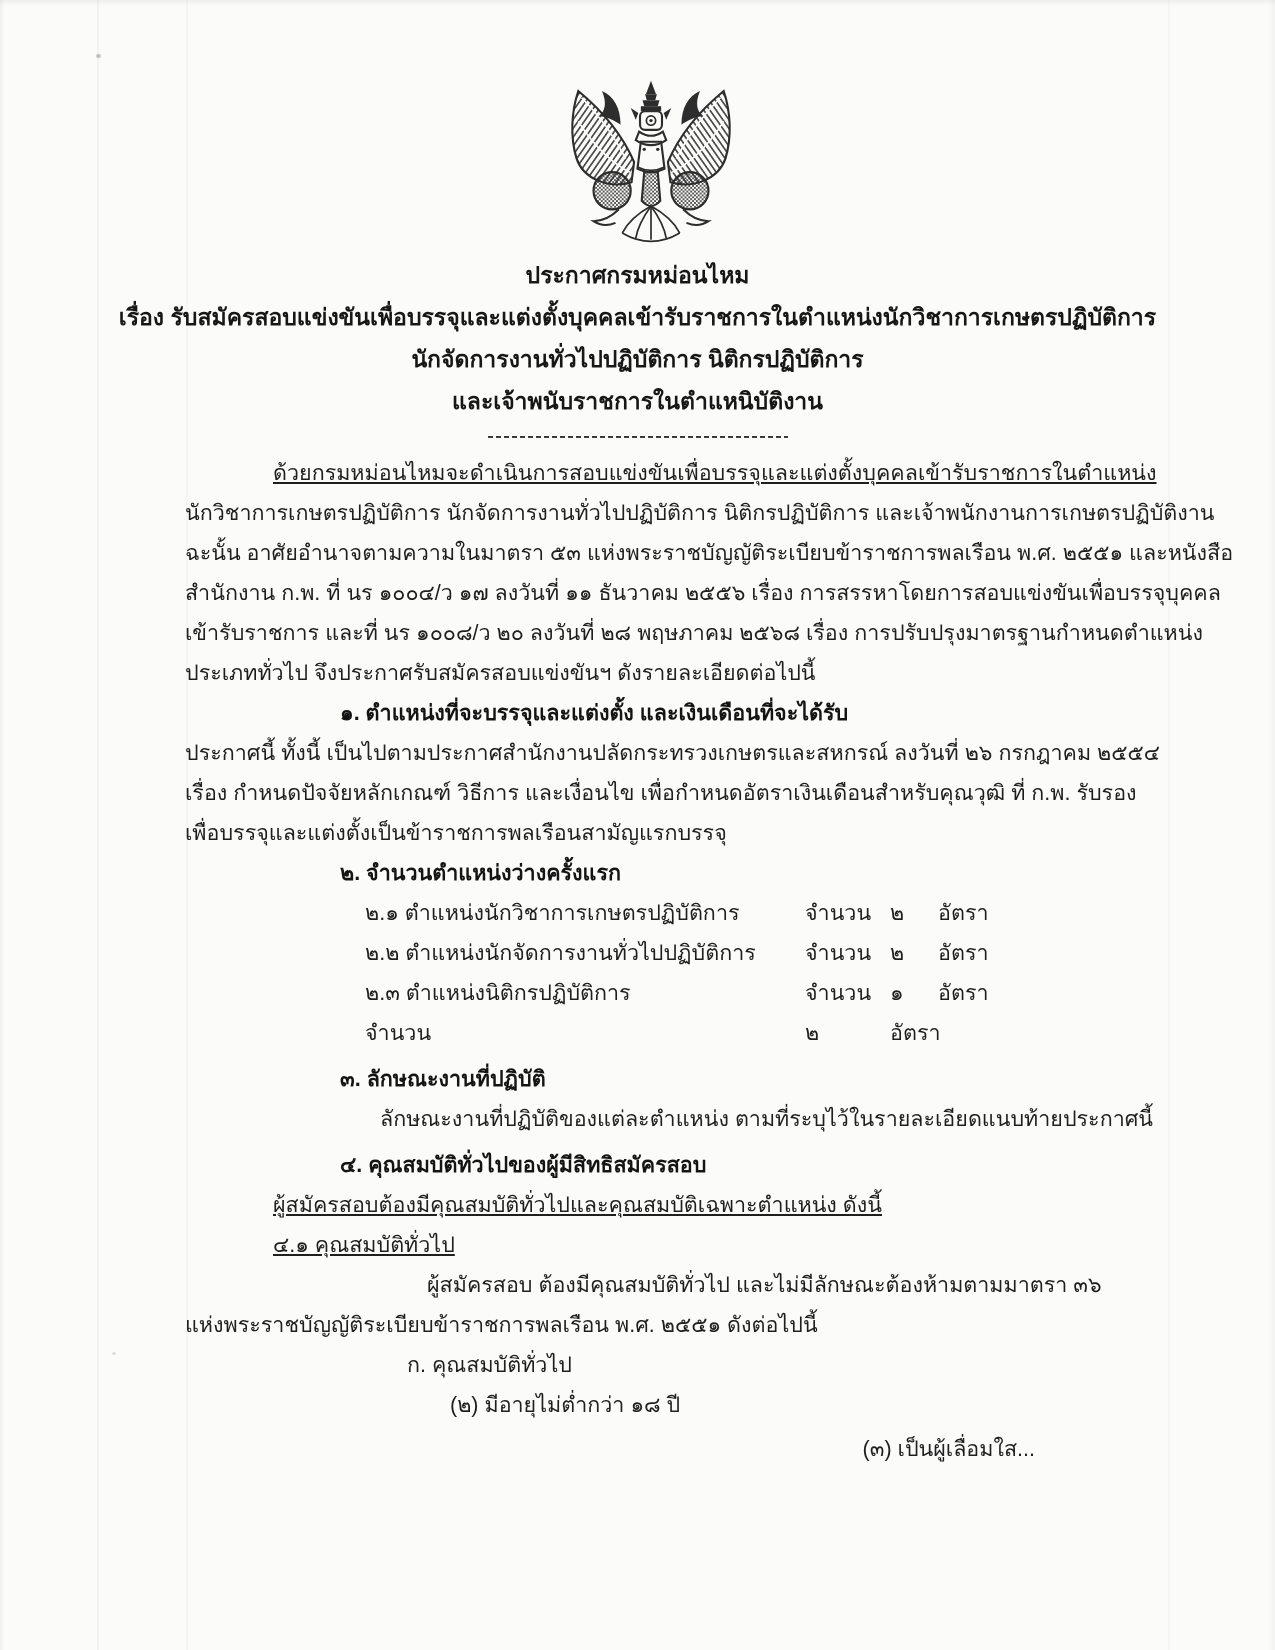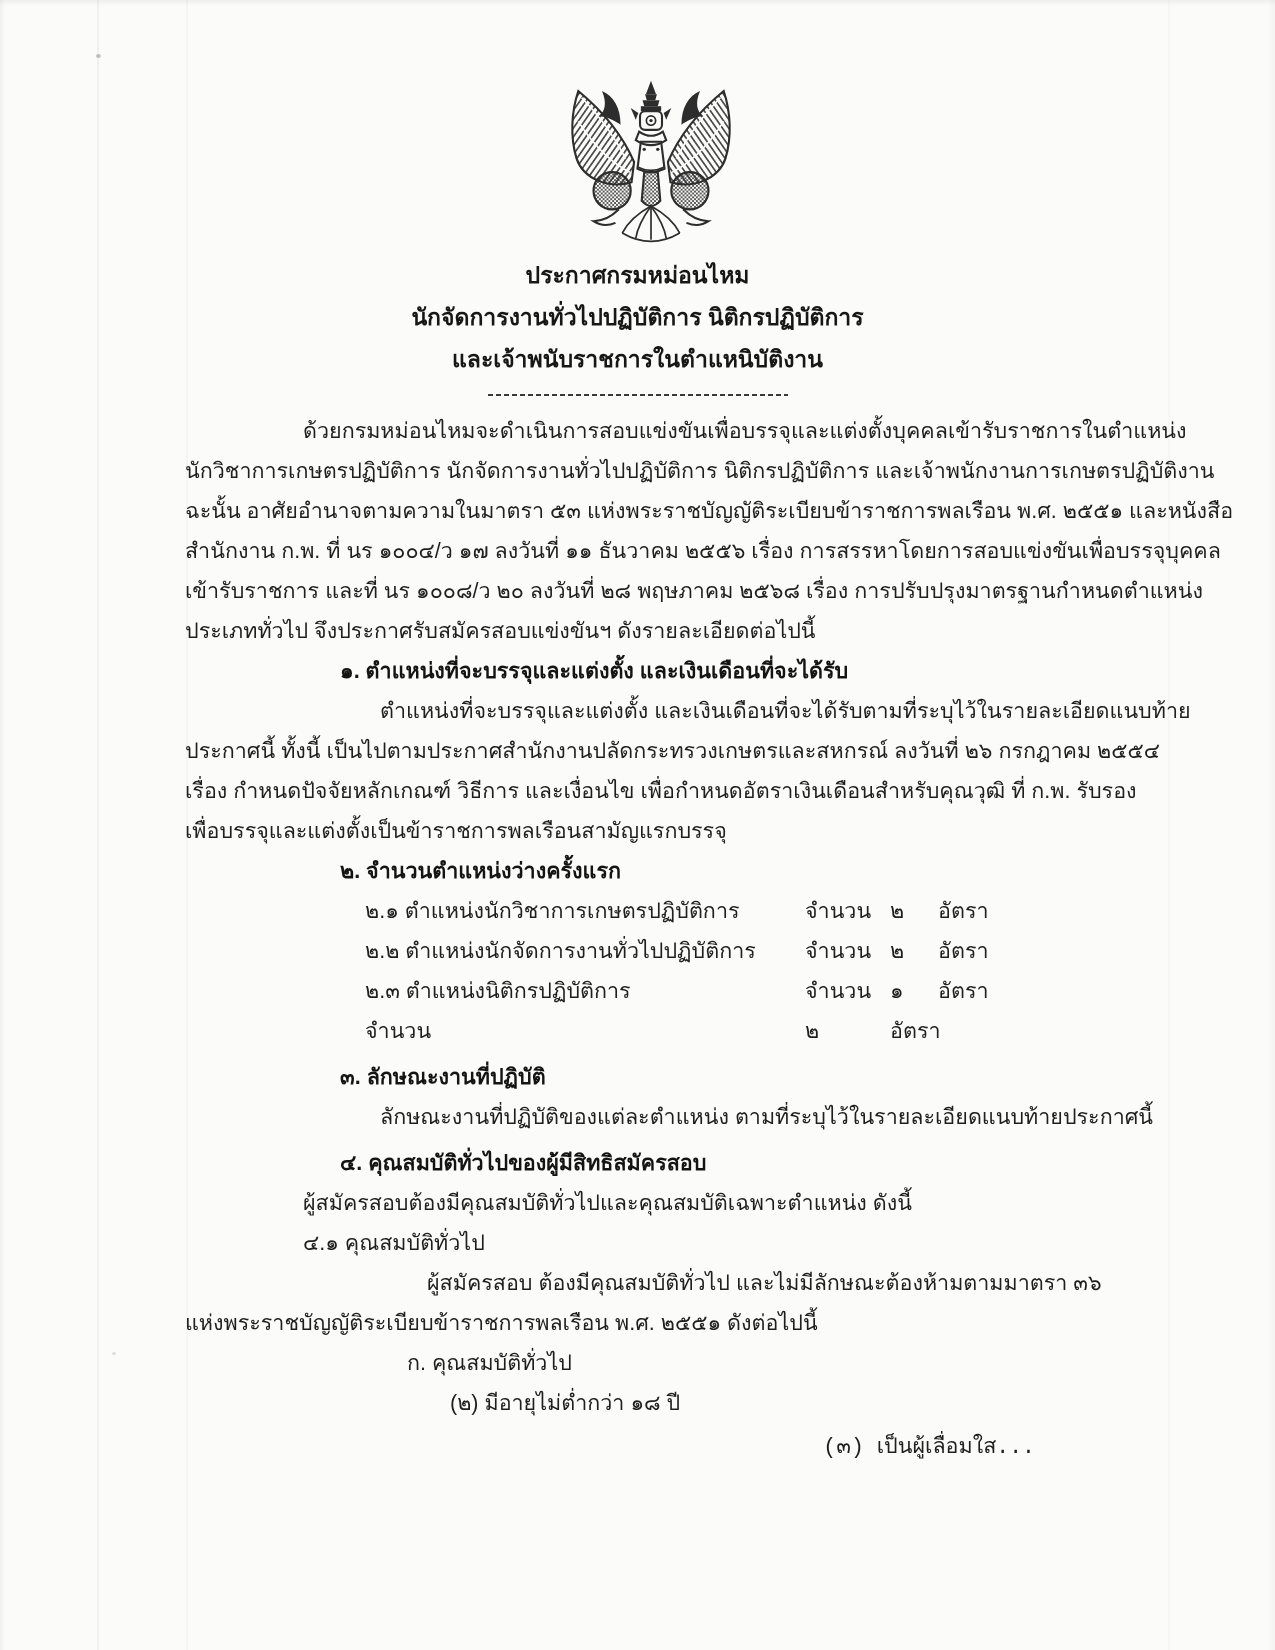--- a/index.html
+++ b/index.html
@@ -44,40 +44,39 @@
   }
 
   .content {
     margin:15px 185px 0 185px;
     font-size:21.5px;
     line-height:40px;
   }
   .line { white-space:nowrap; }
   .heading { font-weight:bold; color:#141414; }
   .ind-h    { margin-left:155px; }
-  .ind-1    { margin-left:118px; }
+  .ind-1    { margin-left:88px;text-decoration:underline; }
   .ind-2    { margin-left:195px; }
   .ind-3    { margin-left:242px; }
   .ind-a    { margin-left:222px; }
   .ind-item { margin-left:265px; }
   .mt-s { margin-top:6px; }
 
   .vacancy-row {
     display:grid;
     grid-template-columns:440px 85px 48px auto;
     margin-left:180px;
     white-space:nowrap;
   }
 
   .continuation {
     margin-top:4px;
     text-align:right;
     padding-right:55px;
     white-space:nowrap;
-    font-family:Liberation Mono, monospace;
   }
 </style>
 </head>
 <body>
 
 <div class="page">
 
   <div class="speck speck-1"></div>
   <div class="speck speck-2"></div>
 
@@ -133,37 +132,37 @@
         </g>
 
         <path d="M72 156 Q58 170 42 170 Q54 178 68 172" fill="none" stroke="#2d2d2d" stroke-width="2.5"></path>
         <path d="M148 156 Q162 170 178 170 Q166 178 152 172" fill="none" stroke="#2d2d2d" stroke-width="2.5"></path>
       </g>
     </svg>
   </div>
 
   <div class="title-block">
     <div class="line">ประกาศกรมหม่อนไหม</div>
+    <div class="line">เรื่อง  รับสมัครสอบแข่งขันเพื่อบรรจุและแต่งตั้งบุคคลเข้ารับราชการในตำแหน่งนักวิชาการเกษตรปฏิบัติการ</div>
     <div class="line">นักจัดการงานทั่วไปปฏิบัติการ นิติกรปฏิบัติการ</div>
     <div class="line">และเจ้าพนับราชการในตำแหนิบัติงาน</div>
   </div>
 
   <div class="separator"></div>
 
   <div class="content">
 
     <div class="line ind-1">ด้วยกรมหม่อนไหมจะดำเนินการสอบแข่งขันเพื่อบรรจุและแต่งตั้งบุคคลเข้ารับราชการในตำแหน่ง</div>
     <div class="line">นักวิชาการเกษตรปฏิบัติการ นักจัดการงานทั่วไปปฏิบัติการ นิติกรปฏิบัติการ และเจ้าพนักงานการเกษตรปฏิบัติงาน</div>
     <div class="line">ฉะนั้น อาศัยอำนาจตามความในมาตรา ๕๓ แห่งพระราชบัญญัติระเบียบข้าราชการพลเรือน พ.ศ. ๒๕๕๑ และหนังสือ</div>
     <div class="line">สำนักงาน ก.พ. ที่ นร ๑๐๐๔/ว ๑๗ ลงวันที่ ๑๑ ธันวาคม ๒๕๕๖ เรื่อง การสรรหาโดยการสอบแข่งขันเพื่อบรรจุบุคคล</div>
     <div class="line">เข้ารับราชการ และที่ นร ๑๐๐๘/ว ๒๐ ลงวันที่ ๒๘ พฤษภาคม ๒๕๖๘ เรื่อง การปรับปรุงมาตรฐานกำหนดตำแหน่ง</div>
     <div class="line">ประเภททั่วไป จึงประกาศรับสมัครสอบแข่งขันฯ ดังรายละเอียดต่อไปนี้</div>
 
     <div class="line heading ind-h">๑.  ตำแหน่งที่จะบรรจุและแต่งตั้ง และเงินเดือนที่จะได้รับ</div>
-    <div class="line ind-2">ตำแหน่งที่จะบรรจุและแต่งตั้ง และเงินเดือนที่จะได้รับตามที่ระบุไว้ในรายละเอียดแนบท้าย</div>
     <div class="line">ประกาศนี้ ทั้งนี้ เป็นไปตามประกาศสำนักงานปลัดกระทรวงเกษตรและสหกรณ์ ลงวันที่ ๒๖ กรกฎาคม ๒๕๕๔</div>
     <div class="line">เรื่อง กำหนดปัจจัยหลักเกณฑ์ วิธีการ และเงื่อนไข เพื่อกำหนดอัตราเงินเดือนสำหรับคุณวุฒิ ที่ ก.พ. รับรอง</div>
     <div class="line">เพื่อบรรจุและแต่งตั้งเป็นข้าราชการพลเรือนสามัญแรกบรรจุ</div>
 
     <div class="line heading ind-h">๒.  จำนวนตำแหน่งว่างครั้งแรก</div>
     <div class="vacancy-row">
       <span class="line">๒.๑ ตำแหน่งนักวิชาการเกษตรปฏิบัติการ</span>
       <span class="line">จำนวน</span>
       <span class="line">๒</span>
       <span class="line">อัตรา</span>

